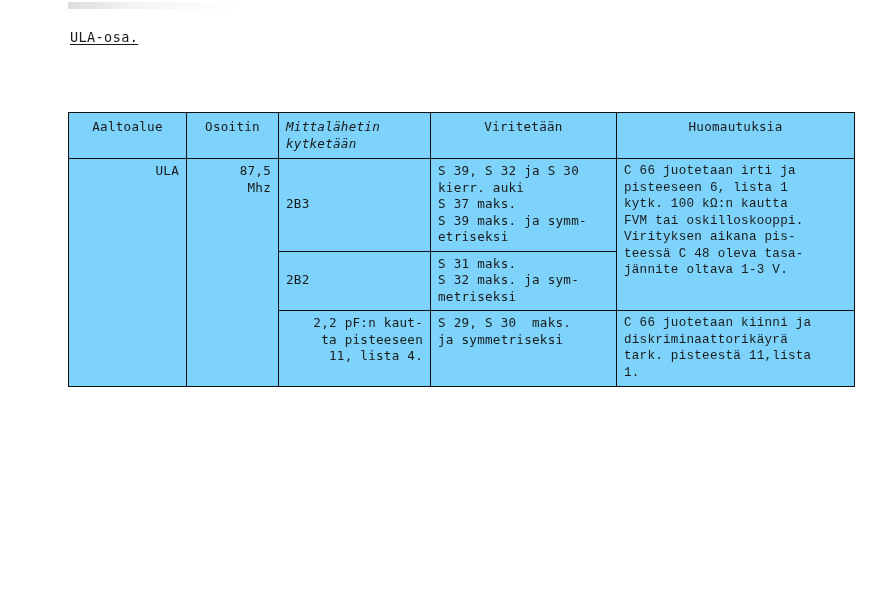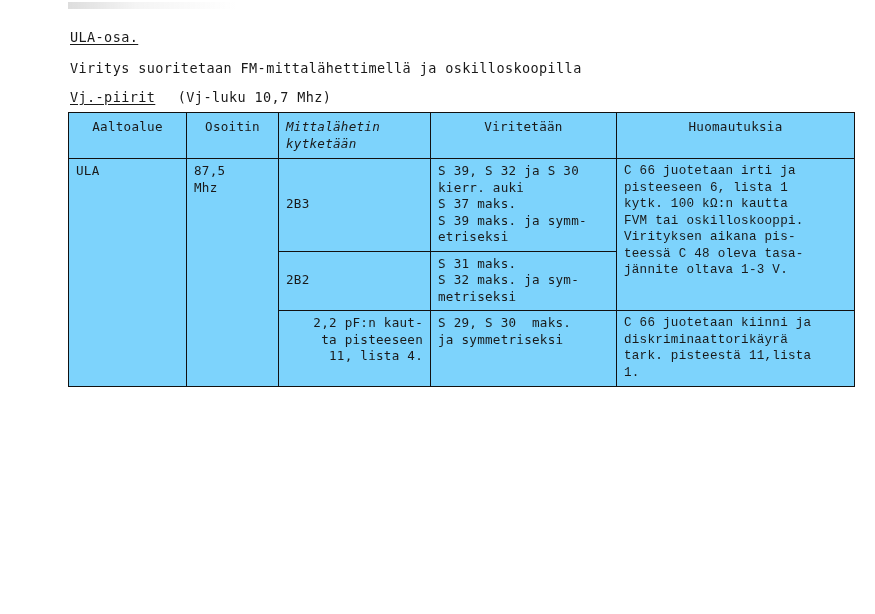--- a/index.html
+++ b/index.html
@@ -72,21 +72,21 @@
   .th-center { text-align: center; }
   .th-left { text-align: left; font-style: italic; }
 
   col.c-band   { width: 118px; }
   col.c-point  { width: 92px;  }
   col.c-conn   { width: 152px; }
   col.c-tune   { width: 186px; }
   col.c-notes  { width: 238px; }
 
   td.band, td.point {
-    text-align: left;
+    text-align: right;
     vertical-align: middle;
   }
   td.point { font-weight: bold; }
   td.band { letter-spacing: 0.8px; }
   td.conn {
     text-align: right;
   }
   td.conn.centered {
     text-align: left;
     vertical-align: middle;
@@ -101,26 +101,21 @@
 <body>
 
 <div class="page">
 
   <div class="scan-top"></div>
 
   <div class="heading" id="line1">
     <span class="underline">ULA-osa.</span>
   </div>
 
-  <div class="heading" id="line2">Viritys suoritetaan FM-mittalähettimellä ja oskilloskoopilla</div>
 
-  <div class="heading" id="line3">
-    <span class="underline">Vj.-piirit</span>
-    <span class="sub">(Vj-luku 10,7 Mhz)</span>
-  </div>
 
   <table class="tuning">
     <colgroup>
       <col class="c-band">
       <col class="c-point">
       <col class="c-conn">
       <col class="c-tune">
       <col class="c-notes">
     </colgroup>
     <thead>

